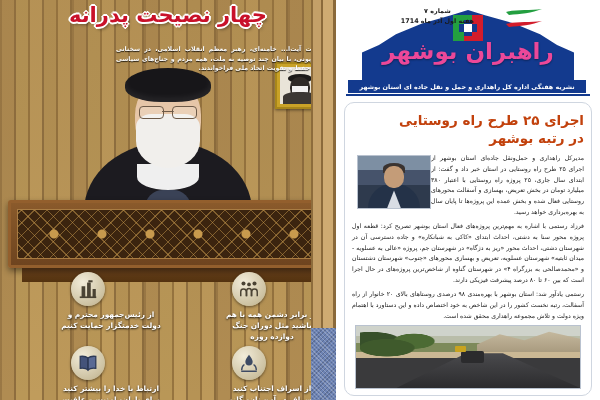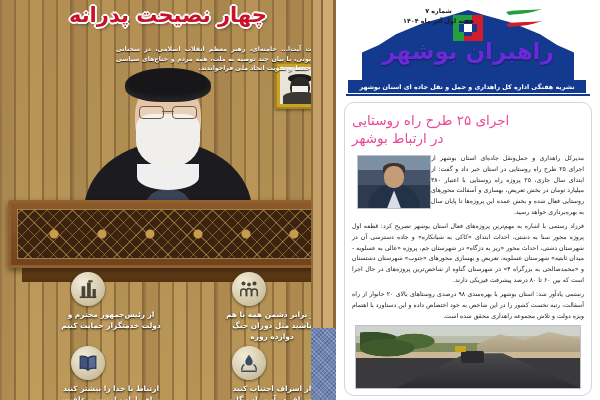--- a/index.html
+++ b/index.html
@@ -202,21 +202,21 @@
   }
   .mh-logo{
     position:absolute;left:50%;top:13px;transform:translateX(-50%);
     width:34px;height:30px;z-index:3;
   }
   .mh-flag{
     position:absolute;left:168px;top:8px;width:40px;height:22px;z-index:3;
   }
   .mh-title{
     position:absolute;left:0;right:0;top:40px;text-align:center;z-index:4;
-    color:#6d28d9;font-size:23px;font-weight:bold;line-height:1;
+    color:#ec4899;font-size:23px;font-weight:bold;line-height:1;
     text-shadow:0 1px 2px rgba(0,0,0,.4);
   }
   .mh-issue{
     position:absolute;right:126px;top:6px;text-align:center;z-index:5;
     color:#1a1a1a;font-size:6.4px;font-weight:bold;line-height:1.6;
   }
   .mh-strip{
     position:absolute;left:4px;right:14px;top:80px;height:13px;z-index:4;
     background:#133a8e;color:#fff;font-size:6.4px;font-weight:bold;
     display:flex;align-items:center;justify-content:center;margin-left:8px;
@@ -224,21 +224,21 @@
   .mh-rule{
     position:absolute;left:10px;right:10px;top:94px;height:2px;background:#133a8e;
   }
 
   .article{
     position:absolute;left:8px;right:8px;top:102px;bottom:4px;
     border:1px solid #cfd6e0;border-radius:10px;
     padding:6px 7px;box-sizing:border-box;background:#fff;
   }
   .art-title{
-    text-align:left;color:#ec4899;font-weight:normal;
+    text-align:right;color:#c2410c;font-weight:bold;
     font-size:13.5px;line-height:1.35;margin:2px 0 6px;
   }
   .art-lead{display:flow-root;}
   .art-photo{
     float:left;width:72px;height:52px;margin:2px 0 3px 5px;
     border:1px solid #b9c2cf;
     background:linear-gradient(180deg,#7d8fa3 0 26%,#46536b 26% 55%,#2e3a4d 55% 100%);
     position:relative;overflow:hidden;
   }
   .art-photo .ph-head{
@@ -390,21 +390,21 @@
     <div class="edge-denim"></div>
   </div>
 
   <div class="paper">
 
     <div class="masthead">
       <div class="mh-shape"></div>
 
       <div class="mh-issue">
         <div>شماره ۷</div>
-        <div>هفته اول آذر ماه ۱۴۰۴</div>
+        <div>هفته اول آذر ماه 1714</div>
       </div>
 
       <div class="mh-logo">
         <svg width="34" height="30" viewBox="0 0 34 30">
           <path d="M2 2h11v9H8v8h5v9H2z" fill="#239f40"></path>
           <path d="M32 2H21v9h5v8h-5v9h11z" fill="#d21c2b"></path>
           <path d="M13 11h8v8h-8z" fill="#ffffff"></path>
           <path d="M13 2h8v5h-8z" fill="#239f40"></path>
           <path d="M13 23h8v5h-8z" fill="#d21c2b"></path>
         </svg>
@@ -420,21 +420,21 @@
 
       <div class="mh-title">راهبران بوشهر</div>
 
       <div class="mh-strip">نشریه هفتگی اداره کل راهداری و حمل و نقل جاده ای استان بوشهر</div>
       <div class="mh-rule"></div>
     </div>
 
     <div class="article">
       <div class="art-title">
         <div>اجرای ۲۵ طرح راه روستایی</div>
-        <div>در ارتباط بوشهر</div>
+        <div>در رتبه بوشهر</div>
       </div>
 
       <div class="art-lead">
         <div class="art-photo">
           <div class="ph-body"></div>
           <div class="ph-shirt"></div>
           <div class="ph-hair"></div>
           <div class="ph-head"></div>
         </div>
         <div class="art-body">

